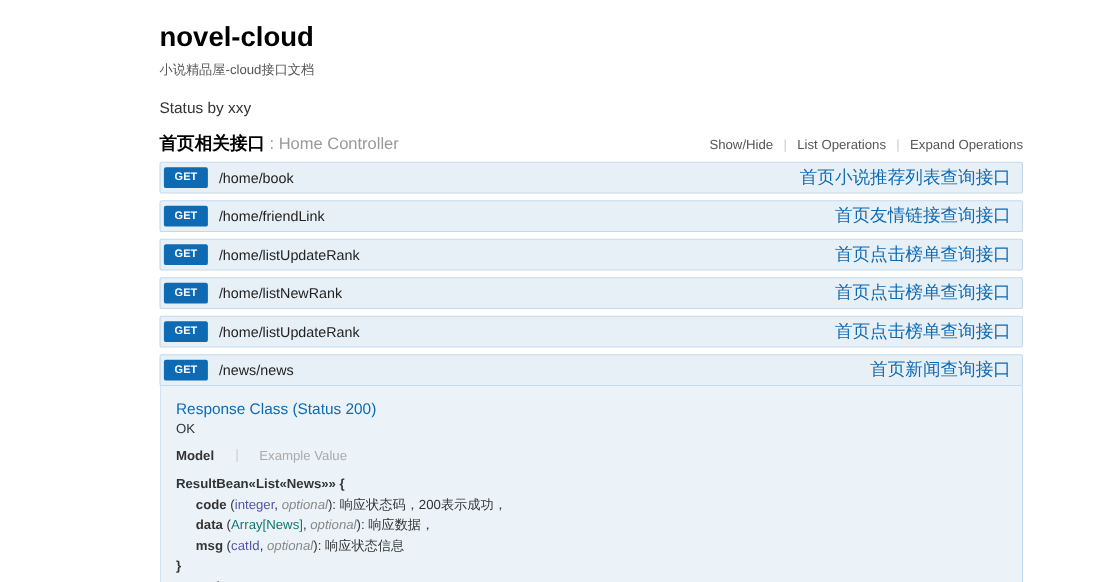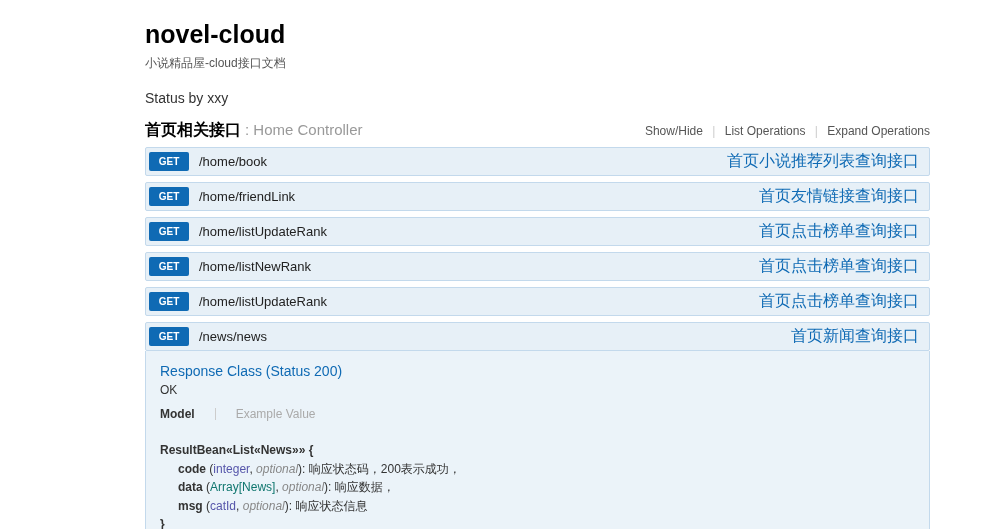--- a/index.html
+++ b/index.html
@@ -46,21 +46,21 @@
   .ep-panel {
     border: 1px solid #c3d9ec; border-top: none;
     background: #ebf3f9;
     border-radius: 0 0 2px 2px;
     padding: 12px 14px 0 14px;
     margin-top: -6px;
   }
   .resp-title { color: #0f6ab4; font-size: 14px; margin-bottom: 4px; }
   .resp-ok { font-size: 12px; color: #333; margin-bottom: 10px; }
 
-  .tabs { display: flex; gap: 20px; font-size: 12px; margin-bottom: 20px; align-items: center; }
+  .tabs { display: flex; gap: 20px; font-size: 12px; margin-bottom: 10px; align-items: center; }
   .tab-active { font-weight: bold; color: #333; }
   .tab-inactive { color: #aaa; cursor: pointer; }
   .tabs .vsep { width:1px; height:12px; background:#ccc; }
 
   .model { font-size: 12px; line-height: 1.55; }
   .model .line { white-space: pre; }
   .b { font-weight: bold; margin-top: 46px; }
   .t-int { color: #5555aa; }
   .t-arr { color: #0f766e; }
   .t-str { color: #5555aa; }

